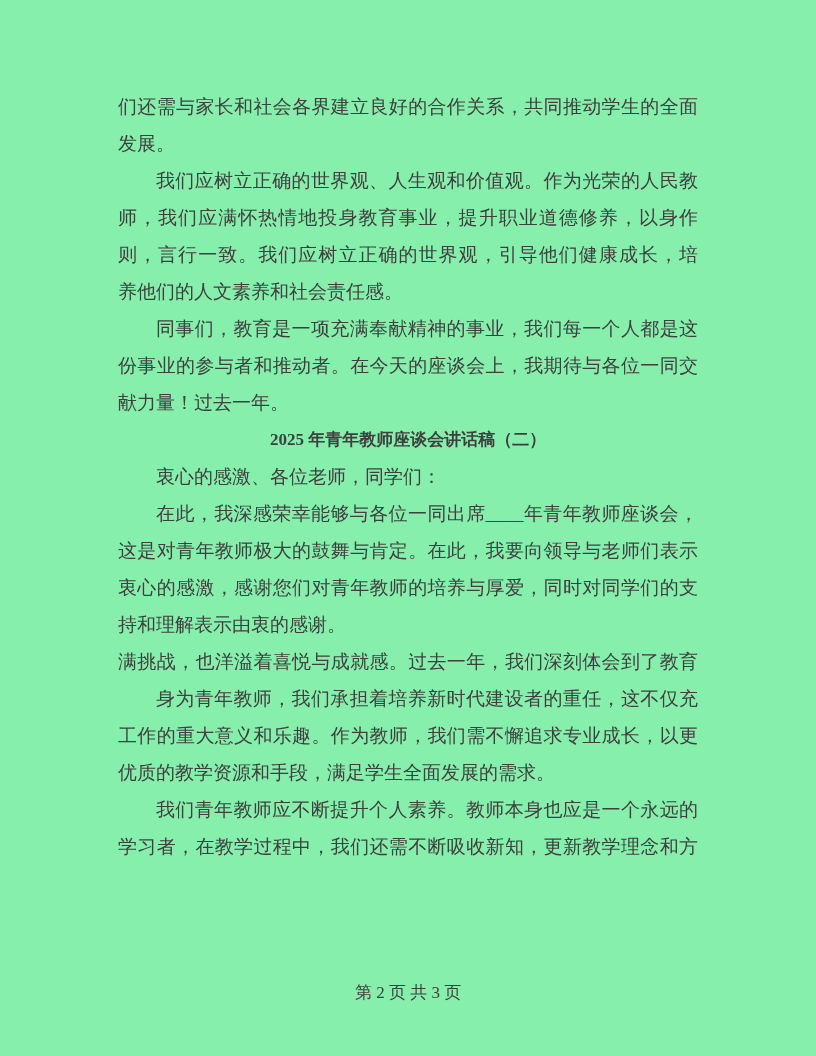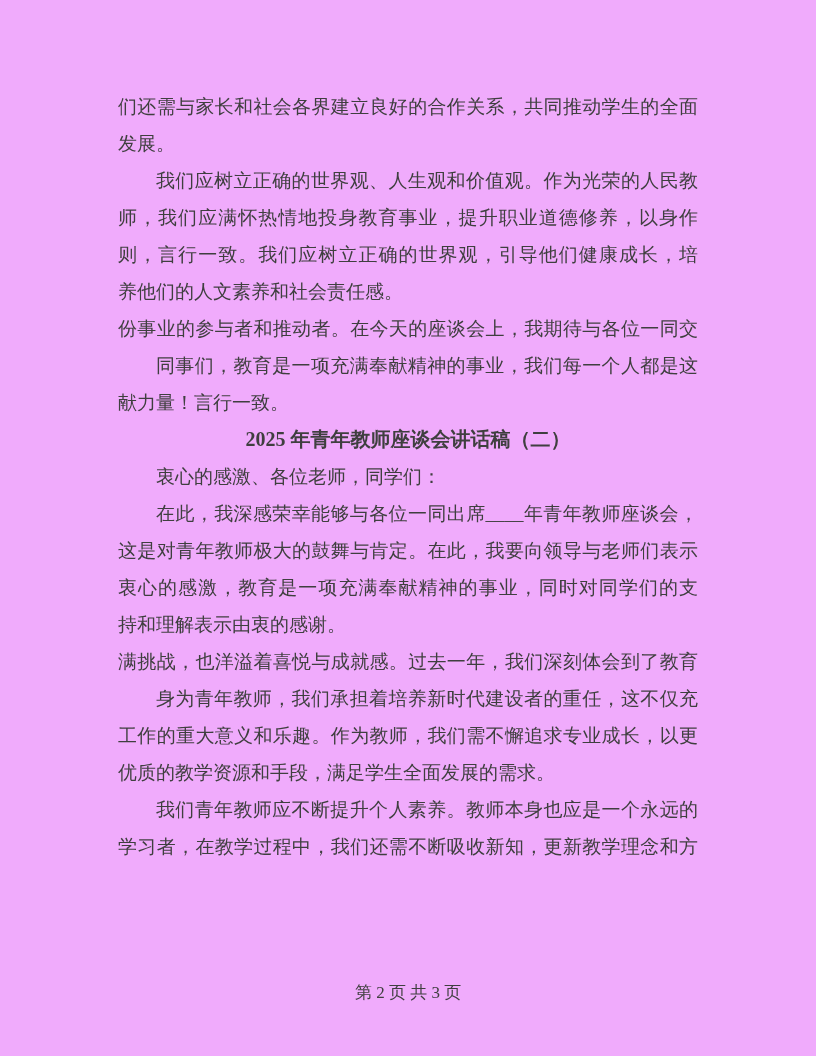--- a/index.html
+++ b/index.html
@@ -7,21 +7,21 @@
     padding: 0;
     width: 816px;
     height: 1056px;
     background: #ffffff;
     overflow: hidden;
   }
   .page {
     position: relative;
     width: 816px;
     height: 1056px;
-    background: #f0abfc;
+    background: #86efac;
     font-family: "Liberation Serif", "DejaVu Serif", serif;
     color: #3f3f3f;
   }
   .content {
     position: absolute;
     top: 88px;
     left: 118px;
     width: 580px;
   }
   .ln {
@@ -36,21 +36,21 @@
     text-align-last: justify;
   }
   .l {
     text-align: center;
     text-align-last: left;
   }
   .ind {
     text-indent: 2em;
   }
   .title {
-    font-size: 20px;
+    font-size: 17px;
     font-weight: bold;
     line-height: 37px;
     height: 37px;
     margin: 0;
     text-align: center;
     text-align-last: center;
     overflow: hidden;
   }
   .footer {
     position: absolute;
@@ -67,28 +67,28 @@
 <body>
 
 <div class="page">
   <div class="content">
     <div class="ln j">们还需与家长和社会各界建立良好的合作关系，共同推动学生的全面</div>
     <div class="ln l">发展。</div>
     <div class="ln j ind">我们应树立正确的世界观、人生观和价值观。作为光荣的人民教</div>
     <div class="ln j">师，我们应满怀热情地投身教育事业，提升职业道德修养，以身作</div>
     <div class="ln j">则，言行一致。我们应树立正确的世界观，引导他们健康成长，培</div>
     <div class="ln l">养他们的人文素养和社会责任感。</div>
+    <div class="ln j ind">同事们，教育是一项充满奉献精神的事业，我们每一个人都是这</div>
     <div class="ln j">份事业的参与者和推动者。在今天的座谈会上，我期待与各位一同交</div>
-    <div class="ln j ind">同事们，教育是一项充满奉献精神的事业，我们每一个人都是这</div>
-    <div class="ln l">献力量！言行一致。</div>
+    <div class="ln l">献力量！过去一年。</div>
     <h1 class="title">2025 年青年教师座谈会讲话稿（二）</h1>
     <div class="ln l ind">衷心的感激、各位老师，同学们：</div>
     <div class="ln j ind">在此，我深感荣幸能够与各位一同出席____年青年教师座谈会，</div>
     <div class="ln j">这是对青年教师极大的鼓舞与肯定。在此，我要向领导与老师们表示</div>
-    <div class="ln j">衷心的感激，教育是一项充满奉献精神的事业，同时对同学们的支</div>
+    <div class="ln j">衷心的感激，感谢您们对青年教师的培养与厚爱，同时对同学们的支</div>
     <div class="ln l">持和理解表示由衷的感谢。</div>
     <div class="ln j">满挑战，也洋溢着喜悦与成就感。过去一年，我们深刻体会到了教育</div>
     <div class="ln j ind">身为青年教师，我们承担着培养新时代建设者的重任，这不仅充</div>
     <div class="ln j">工作的重大意义和乐趣。作为教师，我们需不懈追求专业成长，以更</div>
     <div class="ln l">优质的教学资源和手段，满足学生全面发展的需求。</div>
     <div class="ln j ind">我们青年教师应不断提升个人素养。教师本身也应是一个永远的</div>
     <div class="ln j">学习者，在教学过程中，我们还需不断吸收新知，更新教学理念和方</div>
   </div>
   <div class="footer">
     <span>第 2 页 共 3 页</span>

